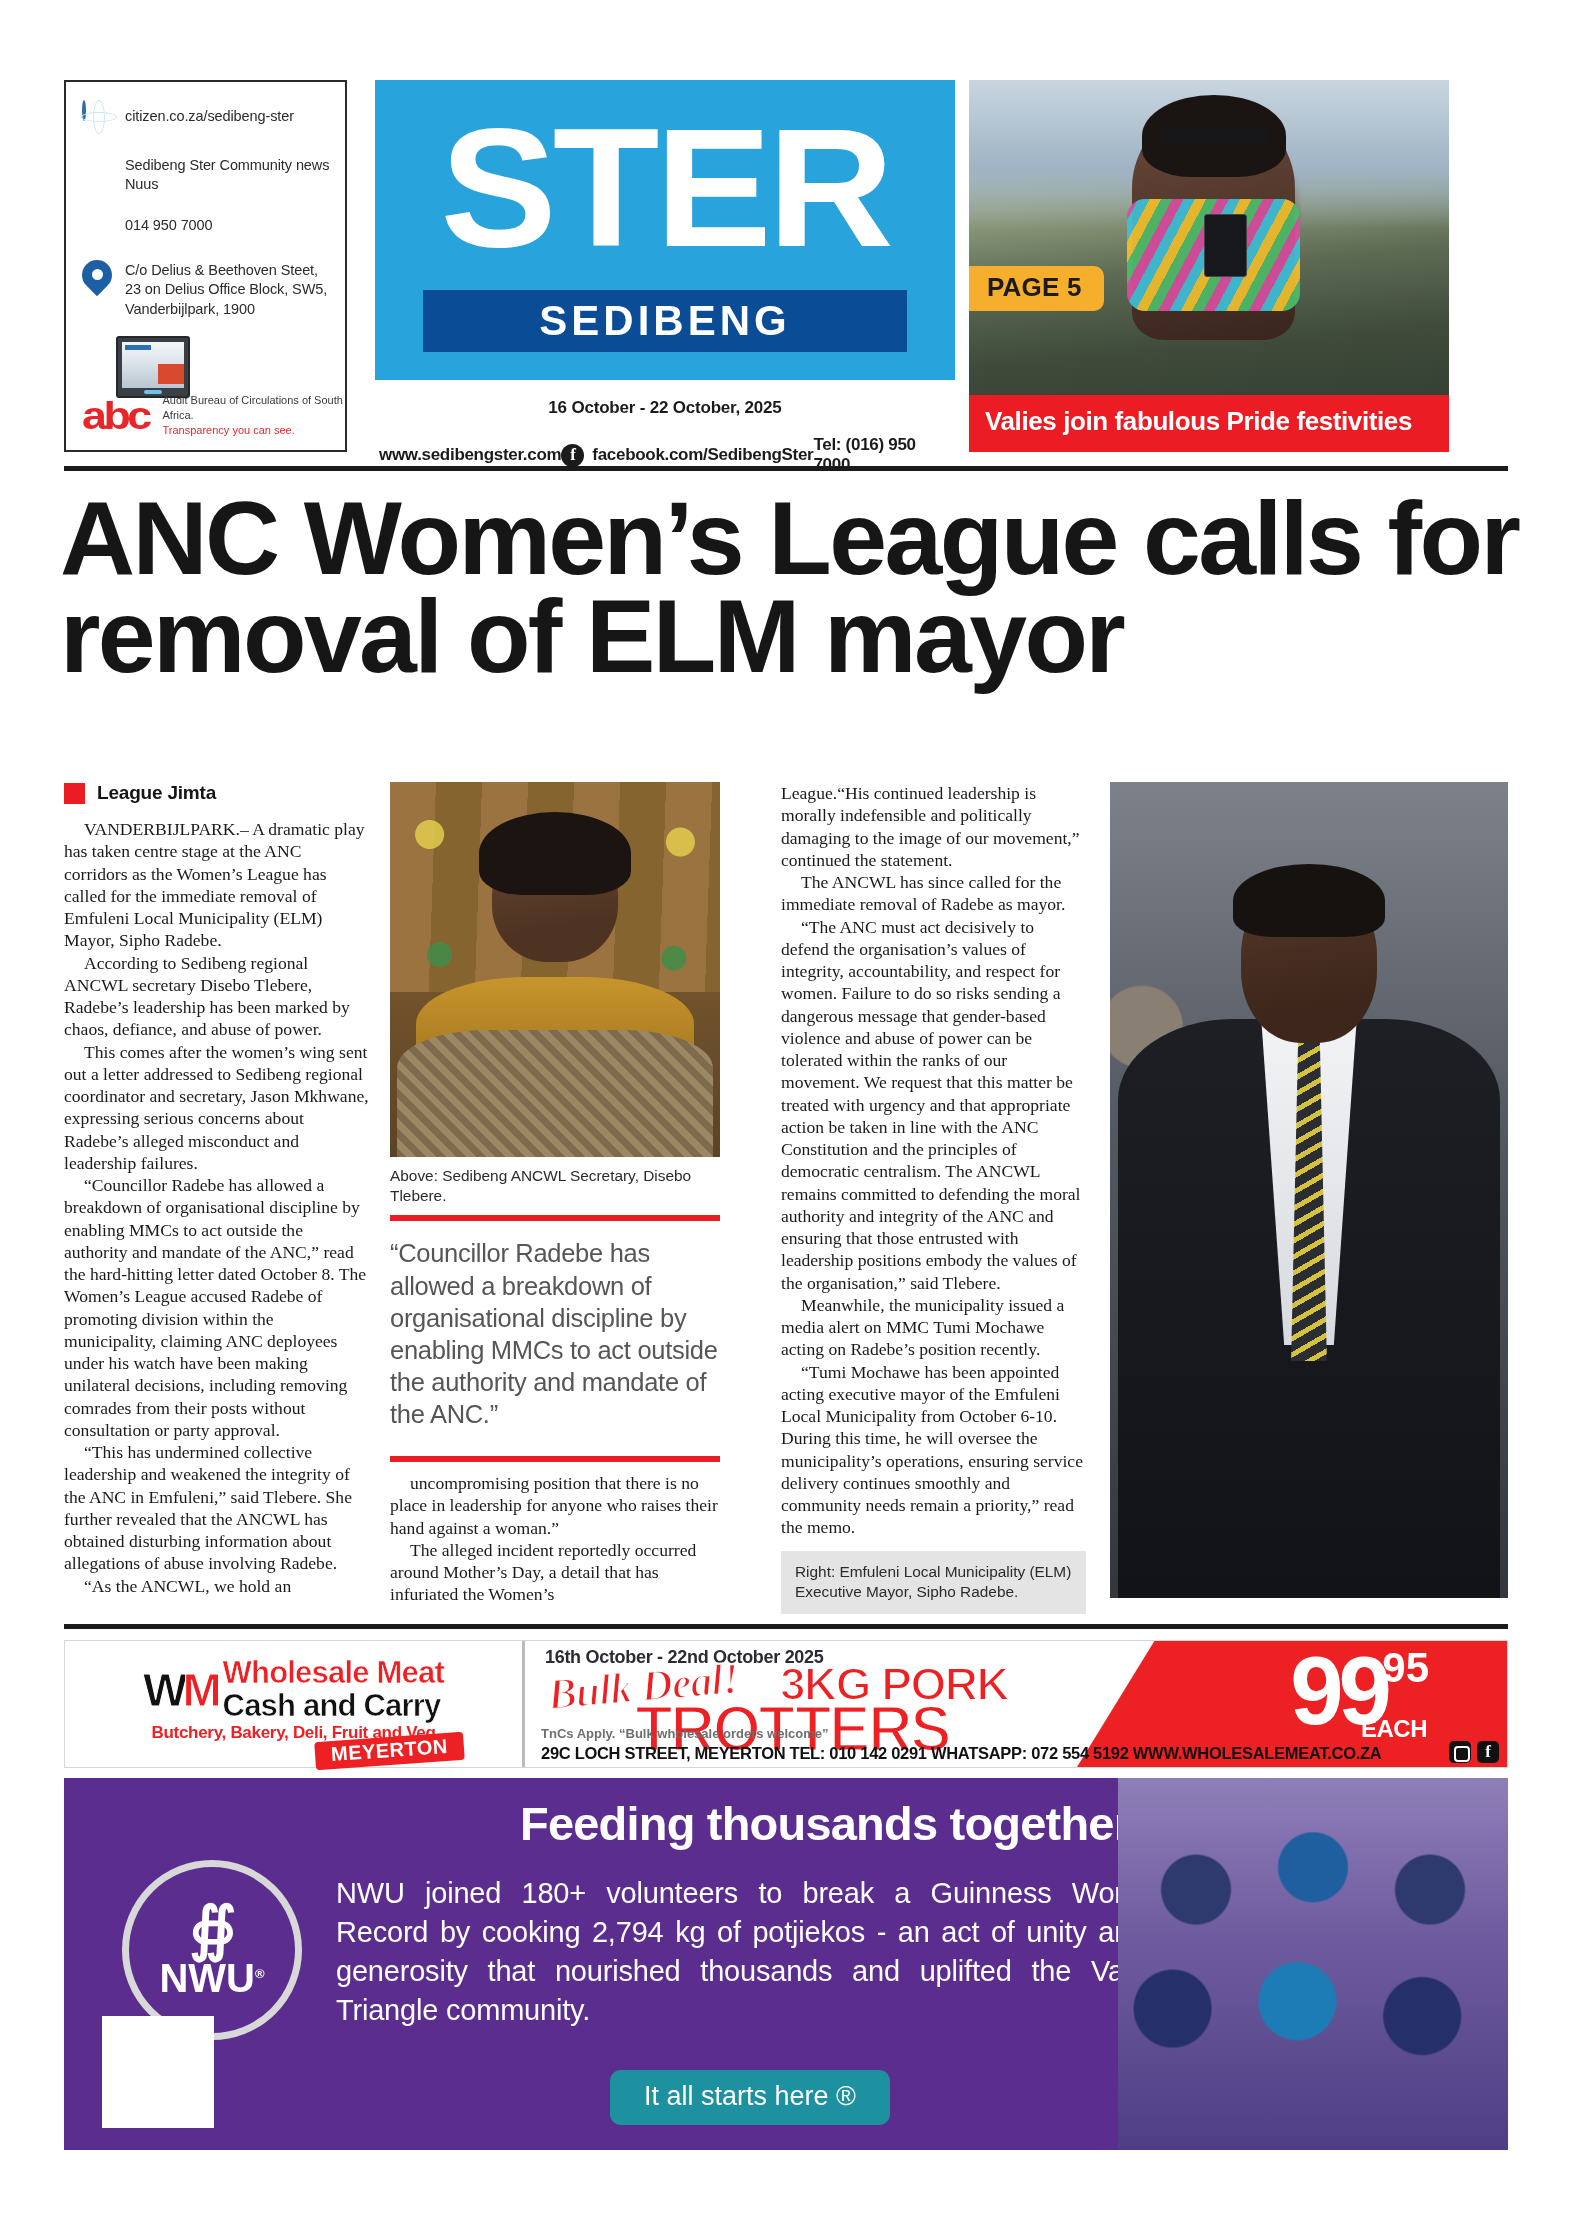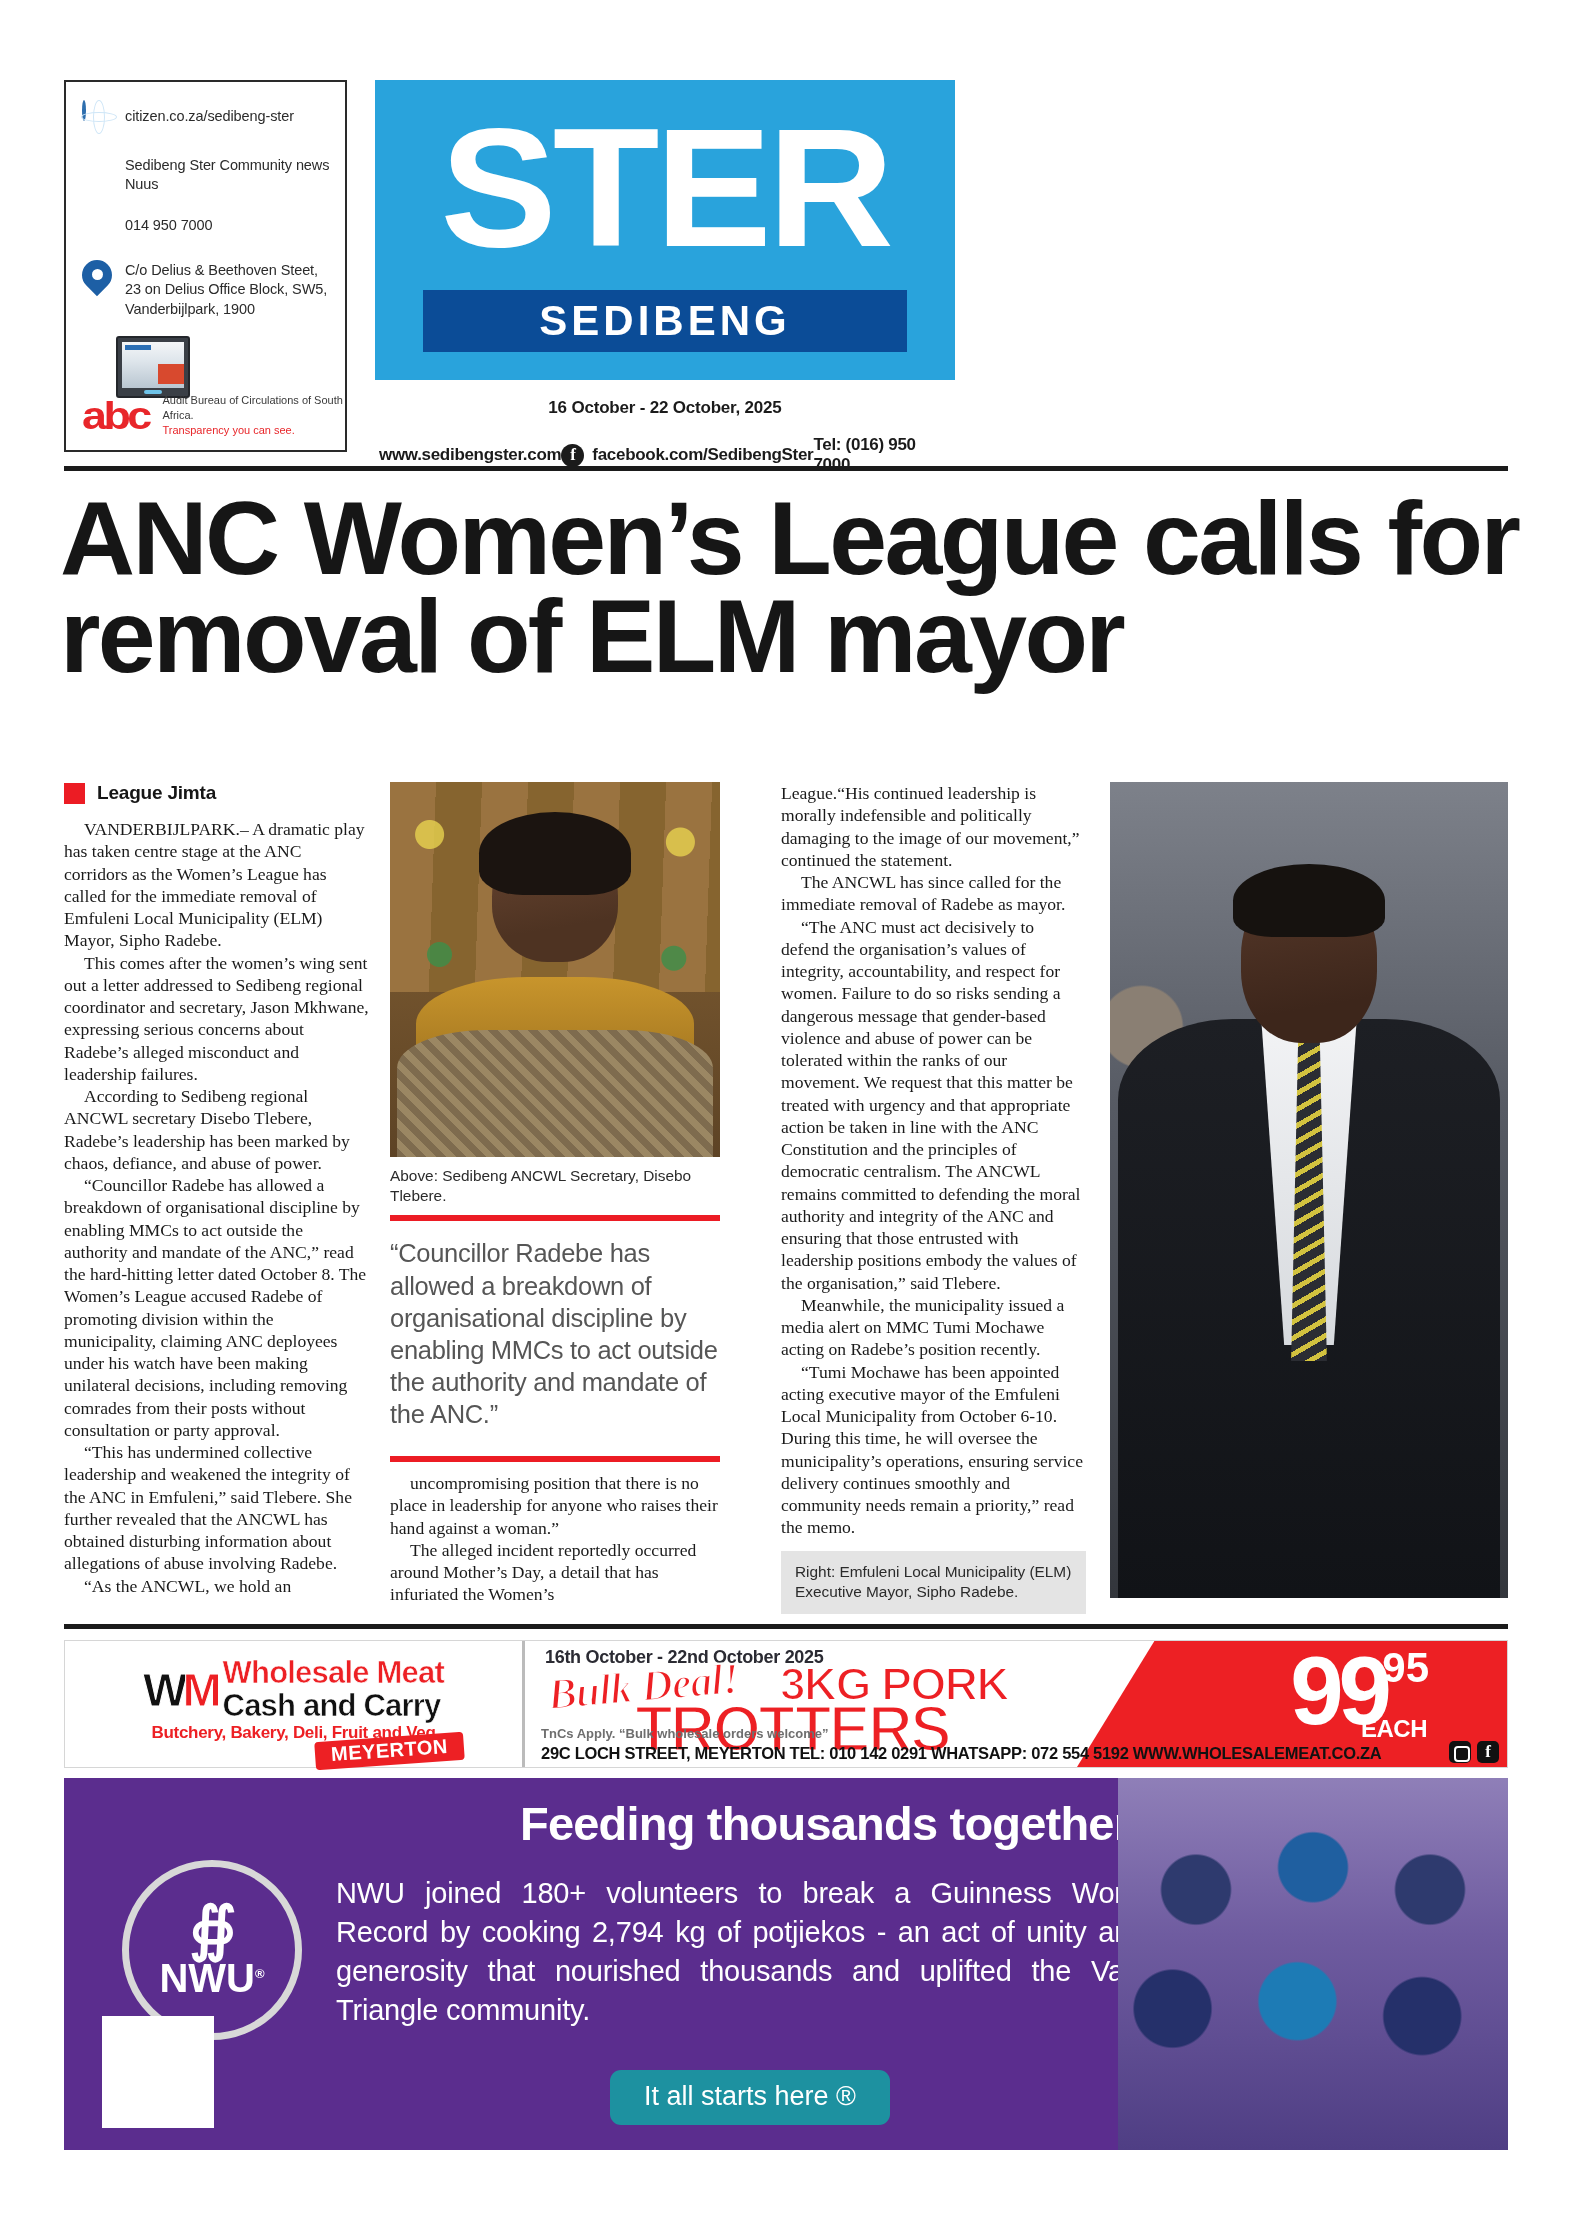--- a/index.html
+++ b/index.html
@@ -689,37 +689,49 @@
       <div class="ster-links">
         <span>www.sedibengster.com</span>
         <span class="fbgrp">
           <span class="fb-mini"></span>
           <span>facebook.com/SedibengSter</span>
         </span>
         <span>Tel: (016) 950 7000</span>
       </div>
     </div>
 
+    <div class="teaser">
+      <div class="teaser-photo">
+        <span class="sky"></span>
+          <span class="person"></span>
+          <span class="hair"></span>
+        <span class="glasses"></span>
+          <span class="scarf"></span>
+          <span class="phone"></span>
+      </div>
+      <div class="teaser-badge">PAGE 5</div>
+      <div class="teaser-strap">Valies join fabulous Pride festivities</div>
+    </div>
   </div>
 
   <div class="rule-thick" style="top:466px; height:5px;"></div>
 
   <div class="headline">ANC Women’s League calls for removal of ELM mayor</div>
 
   <div class="article">
 
     <div class="col col1">
       <div class="byline">
         <span class="sq"></span>
         <span class="nm">League Jimta</span>
       </div>
       <div class="body-text">
         <p>VANDERBIJLPARK.– A dramatic play has taken centre stage at the ANC corridors as the Women’s League has called for the immediate removal of Emfuleni Local Municipality (ELM) Mayor, Sipho Radebe.</p>
+        <p>According to Sedibeng regional ANCWL secretary Disebo Tlebere, Radebe’s leadership has been marked by chaos, defiance, and abuse of power.</p>
         <p>This comes after the women’s wing sent out a letter addressed to Sedibeng regional coordinator and secretary, Jason Mkhwane, expressing serious concerns about Radebe’s alleged misconduct and leadership failures.</p>
-        <p>According to Sedibeng regional ANCWL secretary Disebo Tlebere, Radebe’s leadership has been marked by chaos, defiance, and abuse of power.</p>
         <p>“Councillor Radebe has allowed a breakdown of organisational discipline by enabling MMCs to act outside the authority and mandate of the ANC,” read the hard-hitting letter dated October 8. The Women’s League accused Radebe of promoting division within the municipality, claiming ANC deployees under his watch have been making unilateral decisions, including removing comrades from their posts without consultation or party approval.</p>
         <p>“This has undermined collective leadership and weakened the integrity of the ANC in Emfuleni,” said Tlebere. She further revealed that the ANCWL has obtained disturbing information about allegations of abuse involving Radebe.</p>
         <p>“As the ANCWL, we hold an</p>
       </div>
     </div>
 
     <div class="col col2">
       <div class="photo-disebo">
         <span class="bg-band"></span>
           <span class="logo-dots"></span>

